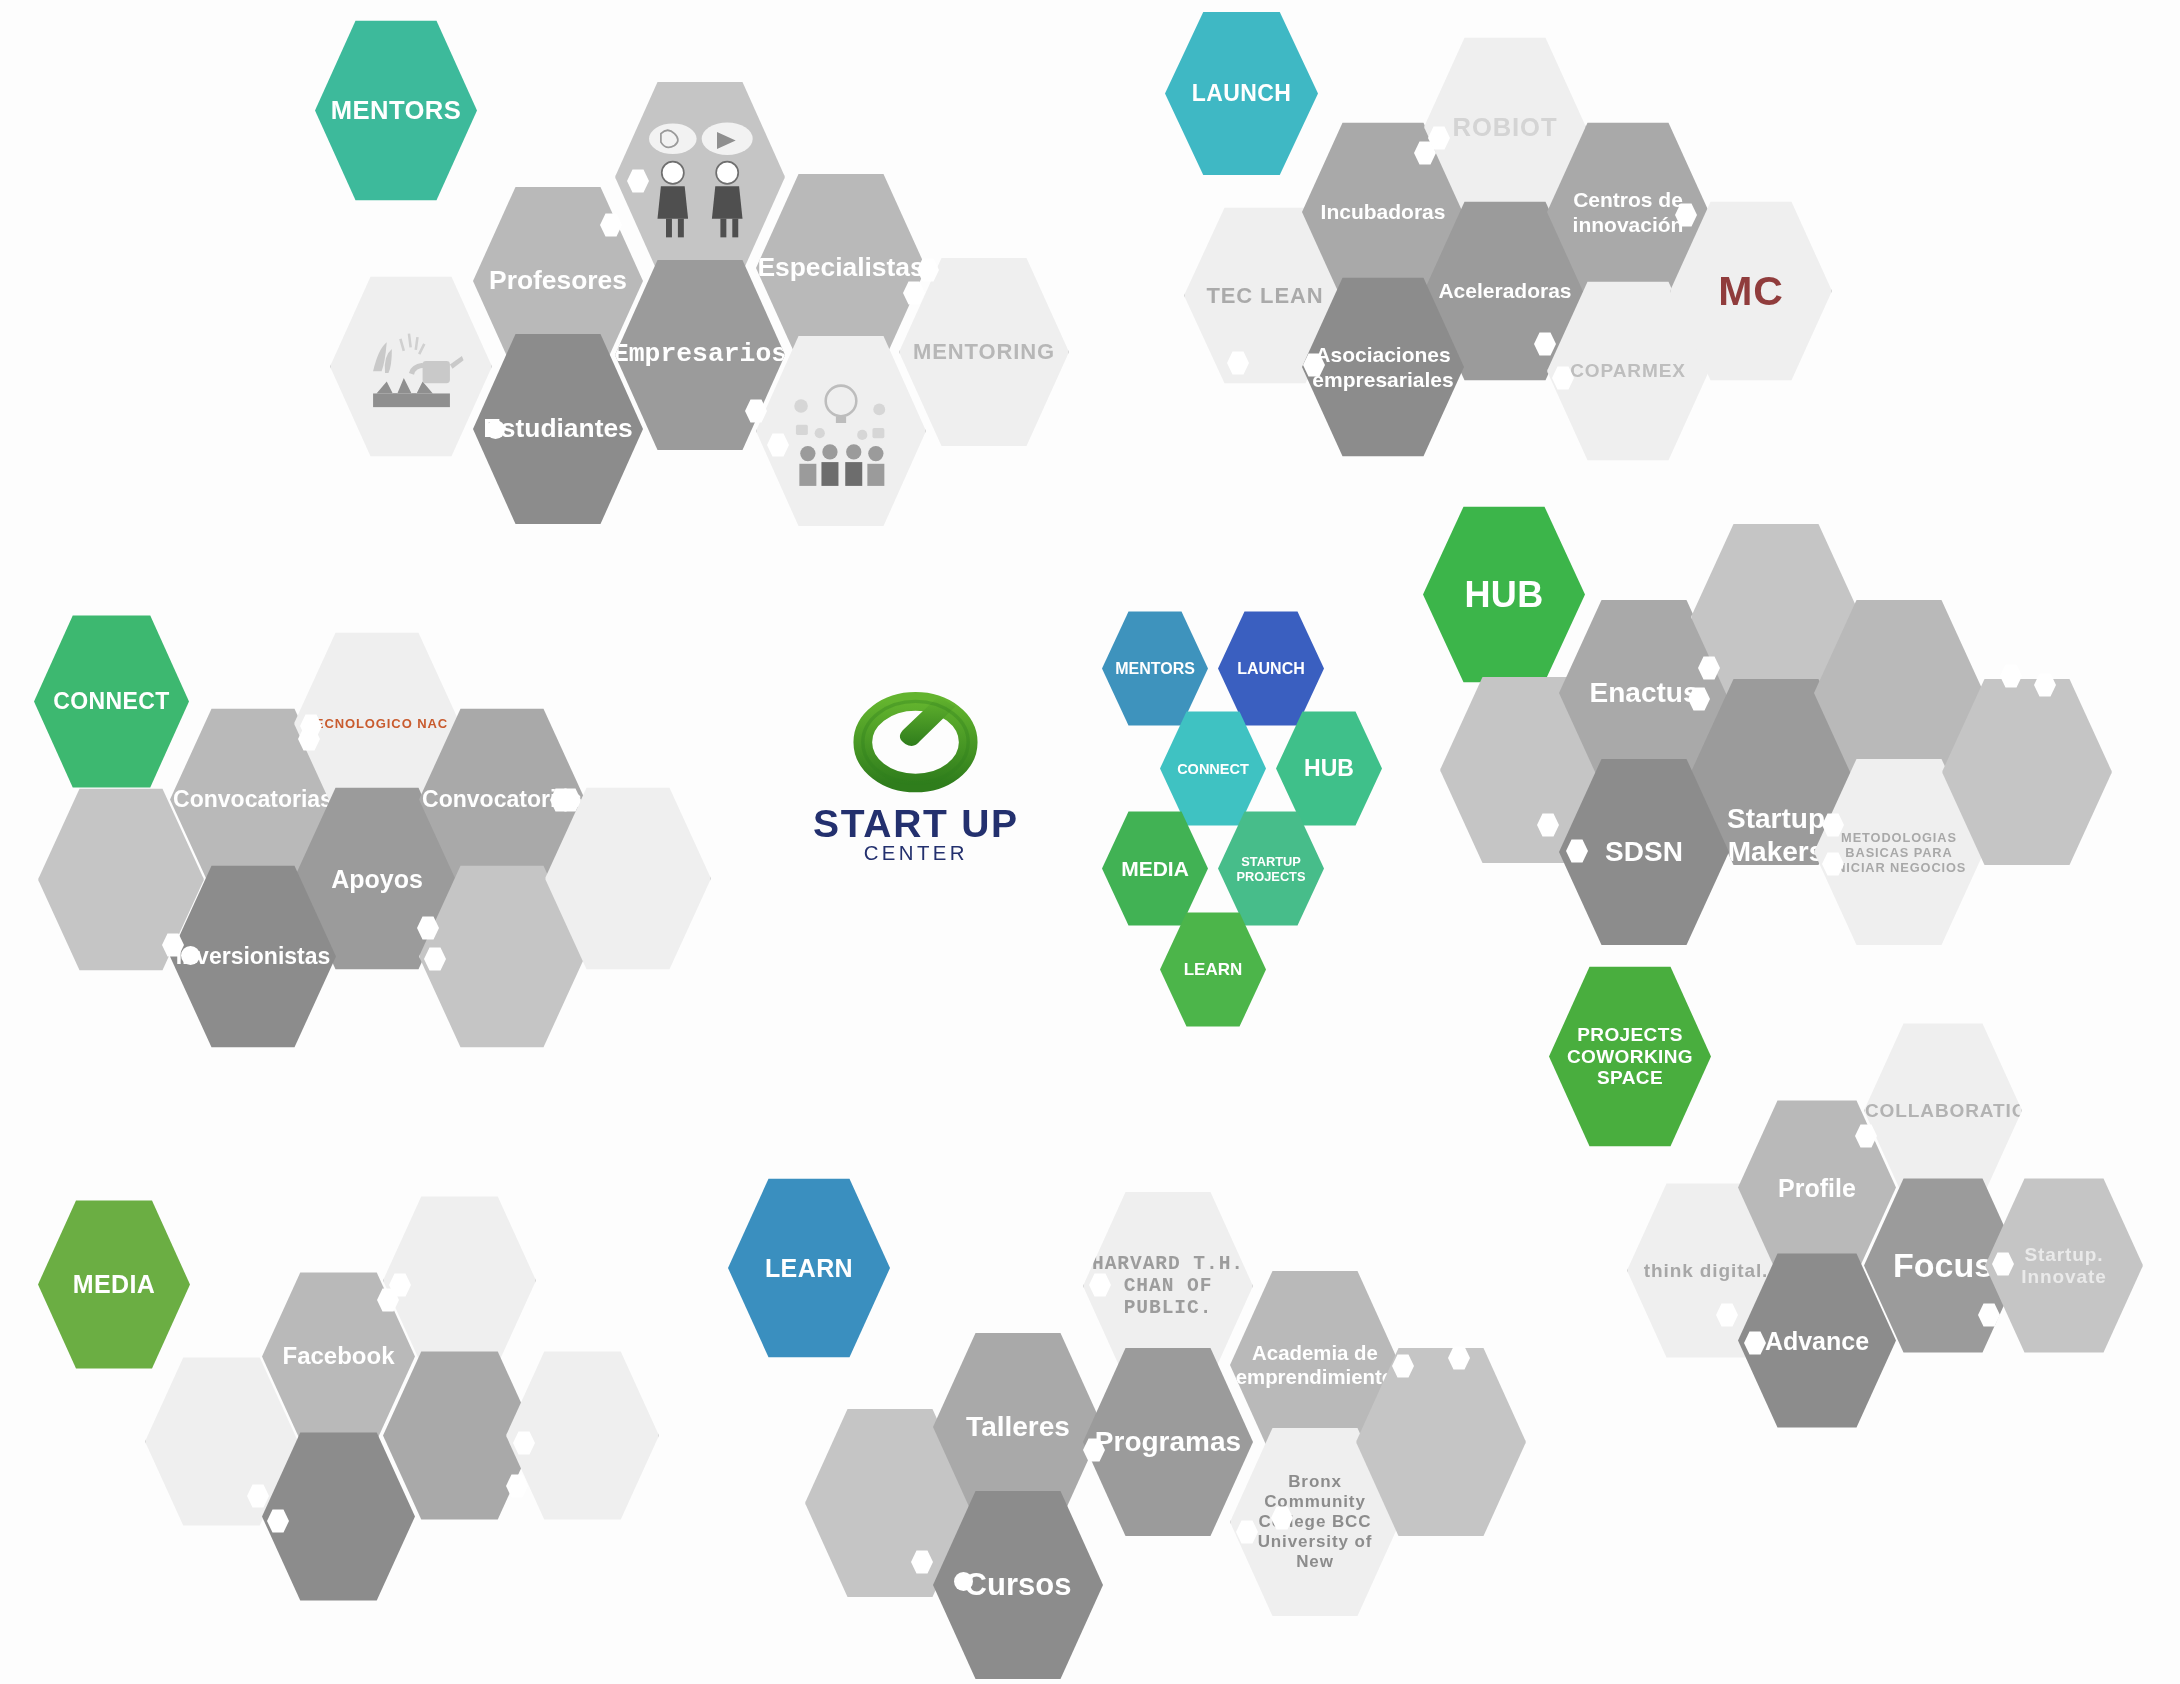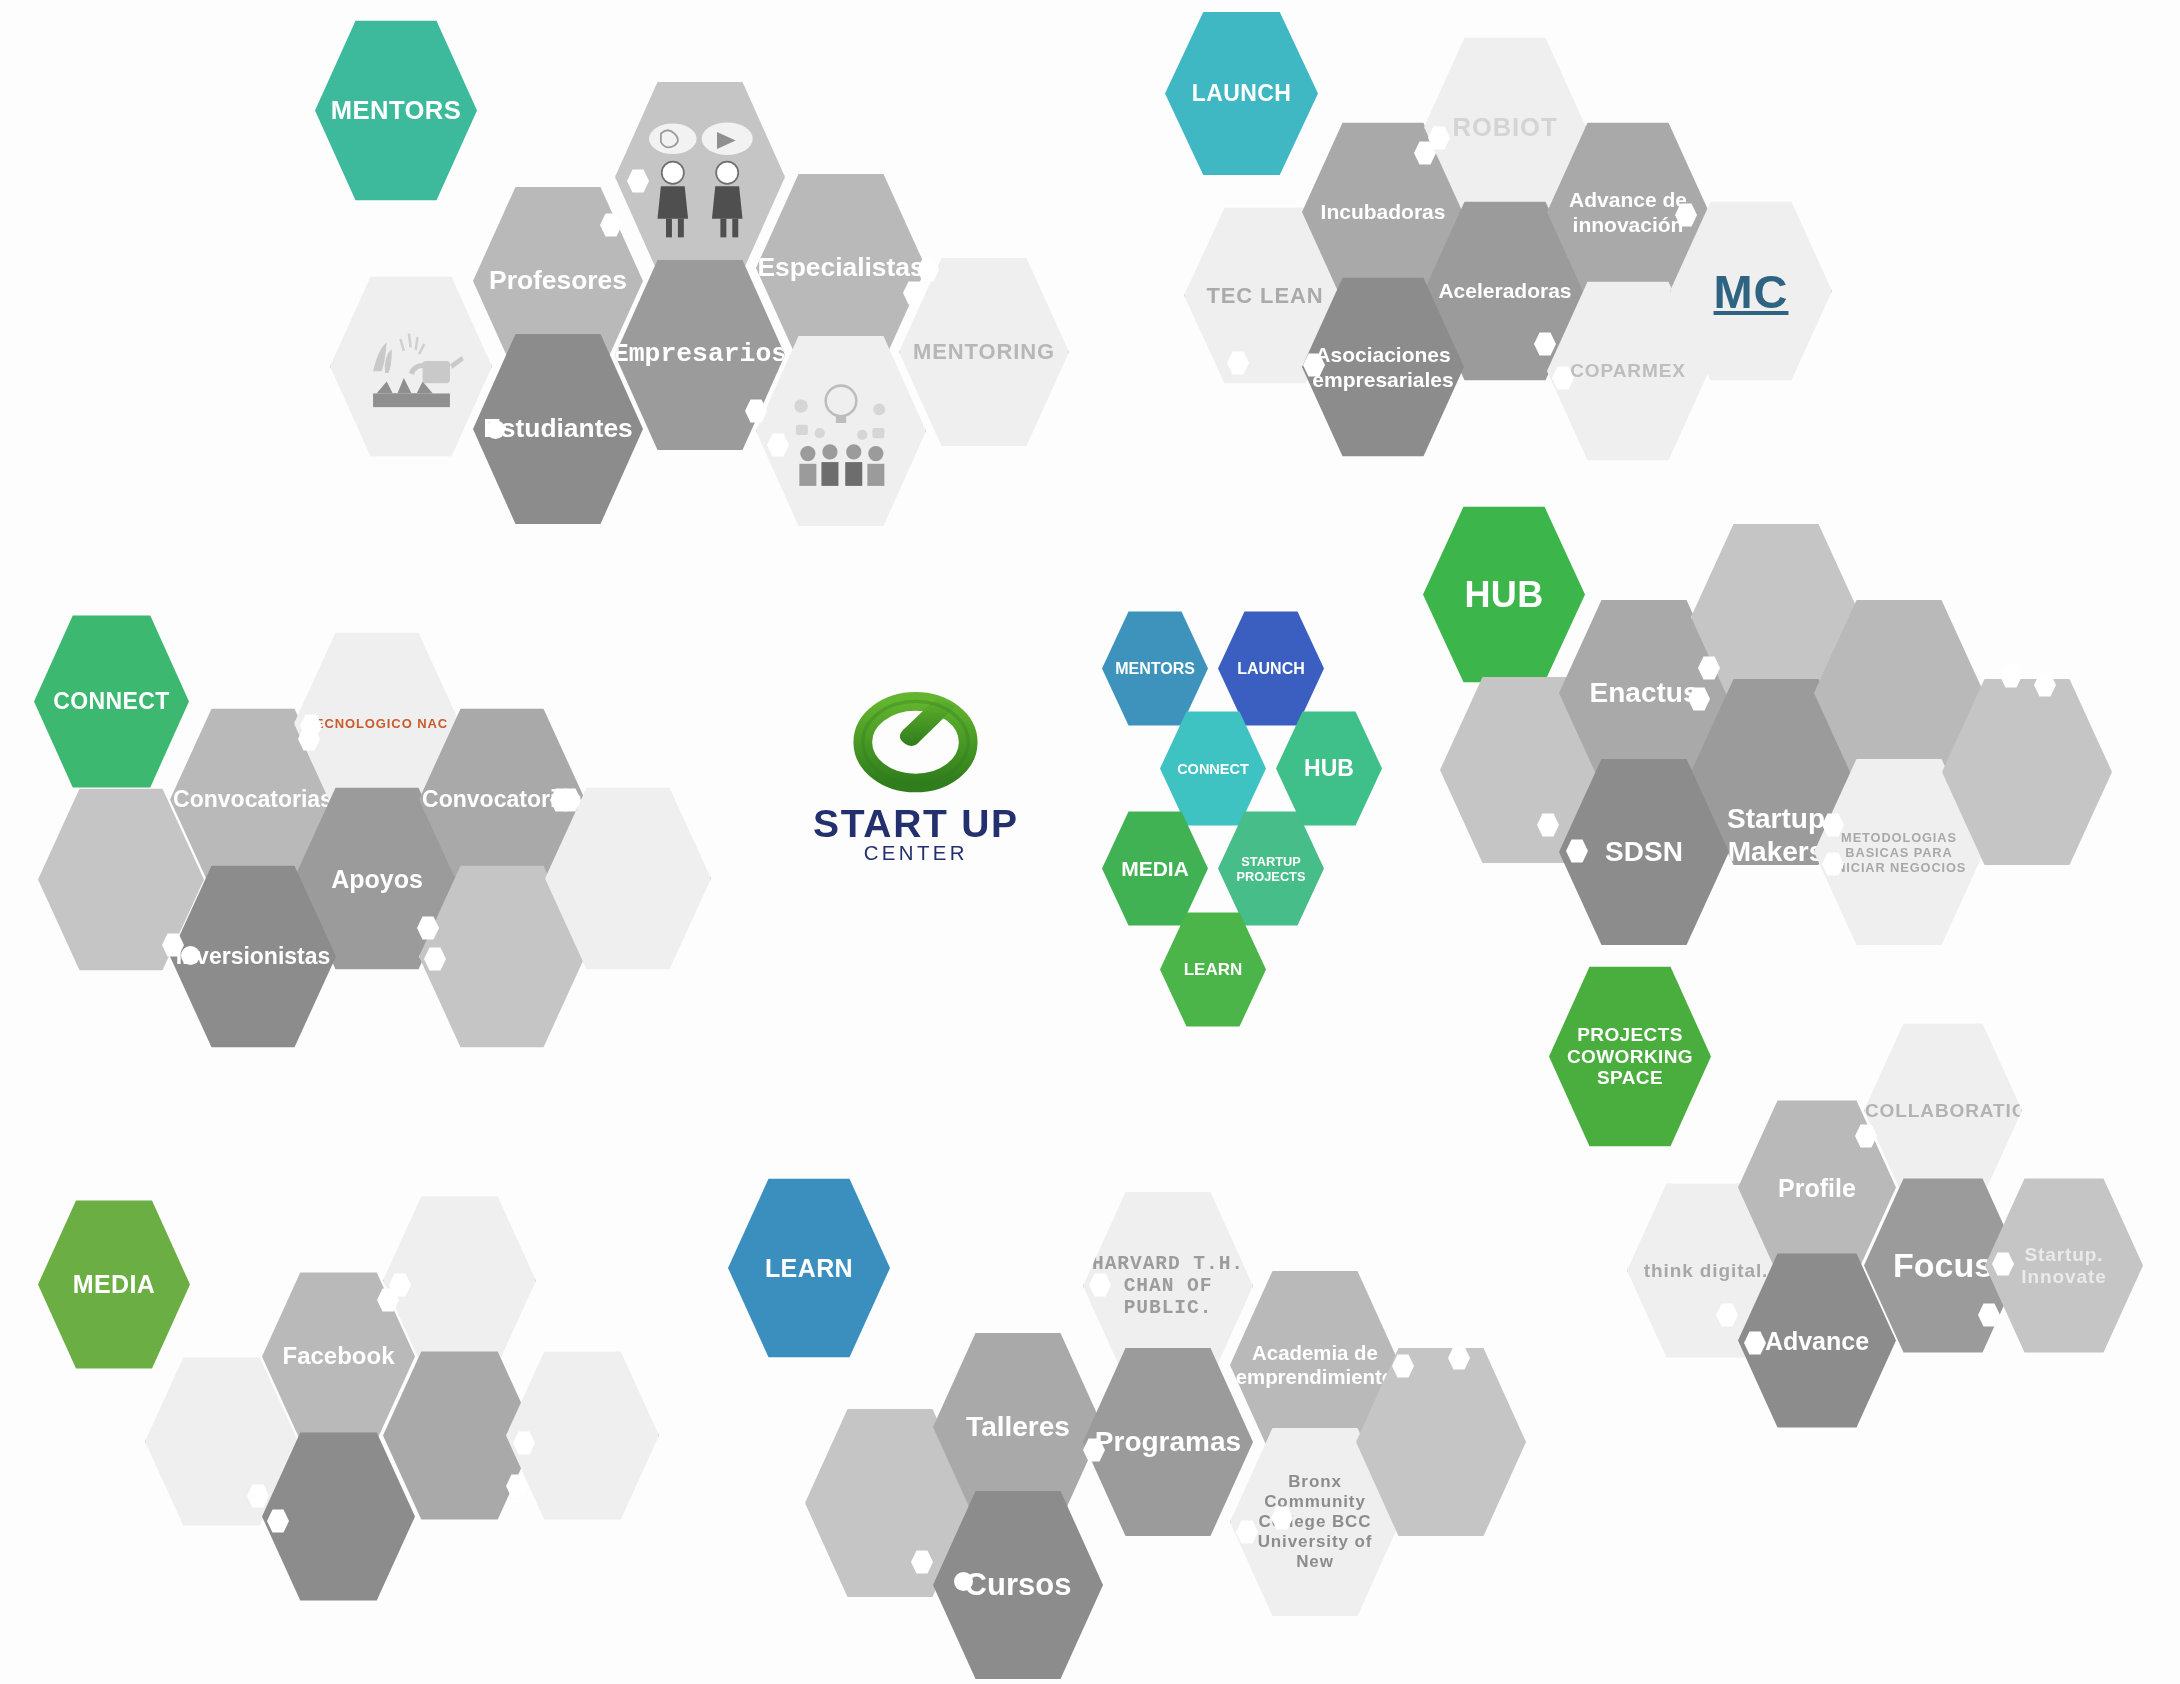--- a/index.html
+++ b/index.html
@@ -194,31 +194,31 @@
       <span class="ph-txt" style="font-size:25.6px;color:#cfcfcf;">ROBIOT</span>
     </div>
     <div class="node" style="left:1428px;top:126px;"></div>
 
     <div class="hex cell g3" style="left:1424px;top:198px;width:162px;height:186px;font-size:21px;">
       <span>Aceleradoras</span>
     </div>
     <div class="node" style="left:1534px;top:332px;"></div>
 
     <div class="hex cell g2" style="left:1547px;top:119px;width:162px;height:186px;font-size:21px;">
-      <span>Advance de innovación</span>
+      <span>Centros de innovación</span>
     </div>
     <div class="node" style="left:1675px;top:203px;"></div>
 
     <div class="hex photo lite" style="left:1547px;top:278px;width:162px;height:186px;">
       <span class="ph-txt" style="font-size:19px;color:#b5b5b5;">COPARMEX</span>
     </div>
     <div class="node" style="left:1552px;top:366px;"></div>
 
     <div class="hex photo lite" style="left:1670px;top:198px;width:162px;height:186px;">
-      <span class="ph-txt" style="font-size:47px;color:#0c4a6e;text-decoration:underline;">MC</span>
+      <span class="ph-txt" style="font-size:41px;color:#7f1d1d;">MC</span>
     </div>
 
     <div class="hex cell g4" style="left:1302px;top:274px;width:162px;height:186px;font-size:21px;">
       <span>Asociaciones empresariales</span>
     </div>
     <div class="node" style="left:1303px;top:353px;"></div>
   </div>
 
   <div>
     <div class="hex badge" style="left:34px;top:612px;width:155px;height:179px;background:#3db870;font-size:23px;">

